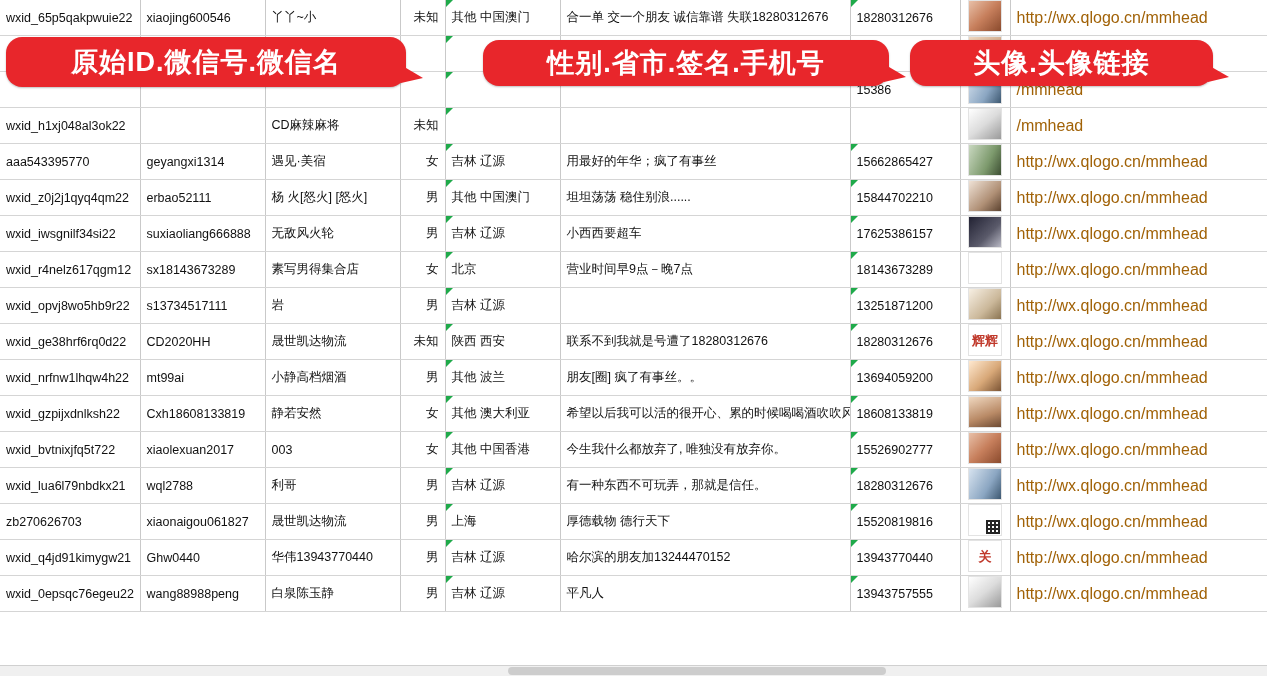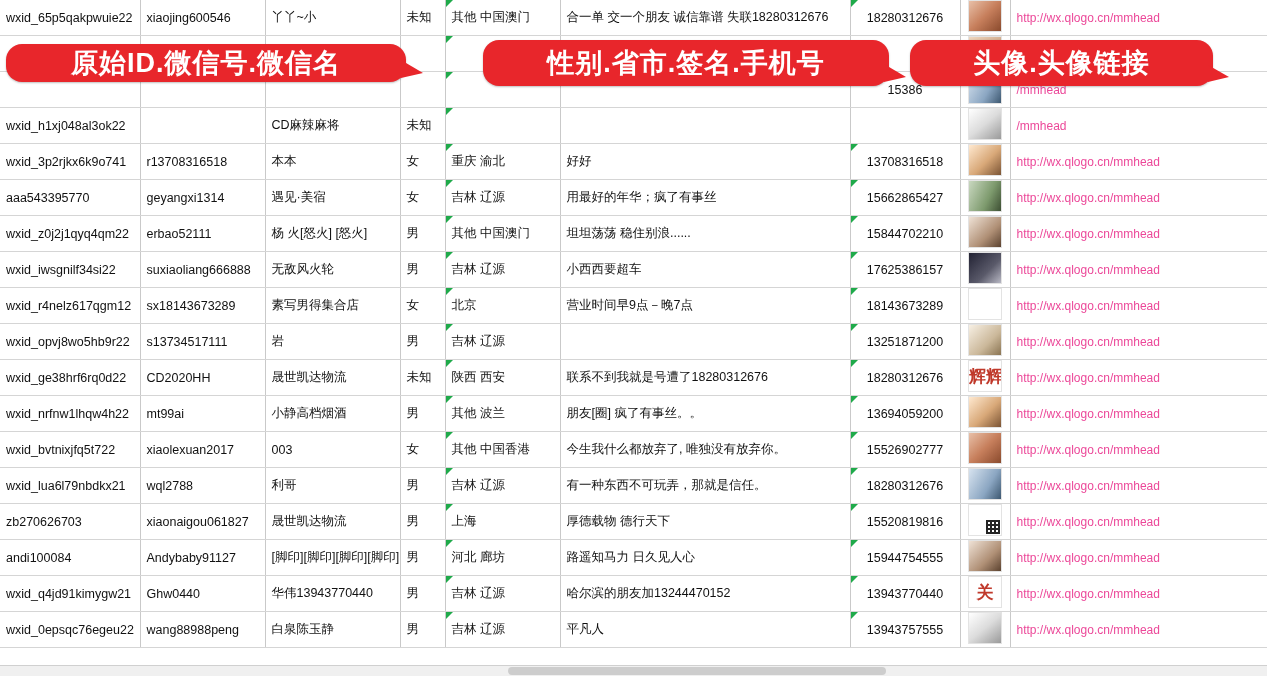--- a/index.html
+++ b/index.html
@@ -46,25 +46,25 @@
   col.c1 { width: 125px; }
   col.c2 { width: 135px; }
   col.c3 { width: 45px; }
   col.c4 { width: 115px; }
   col.c5 { width: 290px; }
   col.c6 { width: 110px; }
   col.c7 { width: 50px; }
   col.c8 { width: 257px; }
 
   td.wxid { color: #111; }
-  td.phone { text-align: center; }
-  td.gender { text-align: left; }
+  td.phone { text-align: left; }
+  td.gender { text-align: right; }
   td.link {
-    color: #ec4899;
-    font-size: 12px;
+    color: #a16207;
+    font-size: 16px;
   }
 
   
   td.mark {
     position: relative;
   }
   td.mark::before {
     content: "";
     position: absolute;
     left: 0;
@@ -100,21 +100,21 @@
   .av6 { background: linear-gradient(115deg,#c9d8c0 0%, #7d9a6d 60%, #3d4f33 100%); }
   .av7 { background: linear-gradient(135deg,#efe2d6 0%, #b09076 60%, #5b422f 100%); }
   .av8 { background: linear-gradient(135deg,#223 0%, #5a5a6a 60%, #b8b8c4 100%); }
   .av9 { background: #ffffff; }
   .av10 { background: linear-gradient(135deg,#f7f0e4 0%, #cbb89a 60%, #8a7452 100%); }
   .av-text {
     position: absolute;
     left: 0; right: 0; top: 50%;
     transform: translateY(-50%);
     text-align: center;
-    font-size: 17px;
+    font-size: 13px;
     font-weight: bold;
     color: #c0392b;
     line-height: 1;
   }
   .av-qr {
     position: absolute;
     right: 1px; bottom: 1px;
     width: 14px; height: 14px;
     background:
       repeating-linear-gradient(0deg,#000 0 2px,#fff 2px 4px),
@@ -162,23 +162,23 @@
     line-height: 1;
     padding: 0 6px;
   }
   
   .banner .tail {
     position: absolute;
     width: 0; height: 0;
   }
   #banner-left {
     left: 6px;
-    top: 44px;
+    top: 37px;
     width: 400px;
-    height: 38px;
+    height: 50px;
   }
   #banner-left .tail {
     right: -17px;
     bottom: 4px;
     border-left: 22px solid #e8262b;
     border-top: 13px solid transparent;
     border-bottom: 5px solid transparent;
   }
   #banner-mid {
     left: 442px;
@@ -264,31 +264,20 @@
         <td></td>
         <td>CD麻辣麻将</td>
         <td class="gender">未知</td>
         <td class="mark"></td>
         <td></td>
         <td class="phone"></td>
         <td class="avatar"><span class="thumb av4"></span></td>
         <td class="link">/mmhead</td>
       </tr>
       <tr>
-        <td class="wxid">wxid_3p2rjkx6k9o741</td>
-        <td>r13708316518</td>
-        <td>本本</td>
-        <td class="gender">女</td>
-        <td class="mark">重庆 渝北</td>
-        <td>好好</td>
-        <td class="phone mark">13708316518</td>
-        <td class="avatar"><span class="thumb av5"></span></td>
-        <td class="link">http://wx.qlogo.cn/mmhead</td>
-      </tr>
-      <tr>
         <td class="wxid">aaa543395770</td>
         <td>geyangxi1314</td>
         <td>遇见·美宿</td>
         <td class="gender">女</td>
         <td class="mark">吉林 辽源</td>
         <td>用最好的年华；疯了有事丝</td>
         <td class="phone mark">15662865427</td>
         <td class="avatar"><span class="thumb av6"></span></td>
         <td class="link">http://wx.qlogo.cn/mmhead</td>
       </tr>
@@ -356,20 +345,31 @@
         <td>mt99ai</td>
         <td>小静高档烟酒</td>
         <td class="gender">男</td>
         <td class="mark">其他 波兰</td>
         <td>朋友[圈] 疯了有事丝。。</td>
         <td class="phone mark">13694059200</td>
         <td class="avatar"><span class="thumb av5"></span></td>
         <td class="link">http://wx.qlogo.cn/mmhead</td>
       </tr>
       <tr>
+        <td class="wxid">wxid_gzpijxdnlksh22</td>
+        <td>Cxh18608133819</td>
+        <td>静若安然</td>
+        <td class="gender">女</td>
+        <td class="mark">其他 澳大利亚</td>
+        <td>希望以后我可以活的很开心、累的时候喝喝酒吹吹风</td>
+        <td class="phone mark">18608133819</td>
+        <td class="avatar"><span class="thumb av2"></span></td>
+        <td class="link">http://wx.qlogo.cn/mmhead</td>
+      </tr>
+      <tr>
         <td class="wxid">wxid_bvtnixjfq5t722</td>
         <td>xiaolexuan2017</td>
         <td>003</td>
         <td class="gender">女</td>
         <td class="mark">其他 中国香港</td>
         <td>今生我什么都放弃了, 唯独没有放弃你。</td>
         <td class="phone mark">15526902777</td>
         <td class="avatar"><span class="thumb av1"></span></td>
         <td class="link">http://wx.qlogo.cn/mmhead</td>
       </tr>
@@ -388,31 +388,20 @@
         <td class="wxid">zb270626703</td>
         <td>xiaonaigou061827</td>
         <td>晟世凯达物流</td>
         <td class="gender">男</td>
         <td class="mark">上海</td>
         <td>厚德载物 德行天下</td>
         <td class="phone mark">15520819816</td>
         <td class="avatar">
           <span class="thumb av9"><span class="av-qr"></span></span>
         </td>
-        <td class="link">http://wx.qlogo.cn/mmhead</td>
-      </tr>
-      <tr>
-        <td class="wxid">andi100084</td>
-        <td>Andybaby91127</td>
-        <td>[脚印][脚印][脚印][脚印]</td>
-        <td class="gender">男</td>
-        <td class="mark">河北 廊坊</td>
-        <td>路遥知马力 日久见人心</td>
-        <td class="phone mark">15944754555</td>
-        <td class="avatar"><span class="thumb av7"></span></td>
         <td class="link">http://wx.qlogo.cn/mmhead</td>
       </tr>
       <tr>
         <td class="wxid">wxid_q4jd91kimygw21</td>
         <td>Ghw0440</td>
         <td>华伟13943770440</td>
         <td class="gender">男</td>
         <td class="mark">吉林 辽源</td>
         <td>哈尔滨的朋友加13244470152</td>
         <td class="phone mark">13943770440</td>

